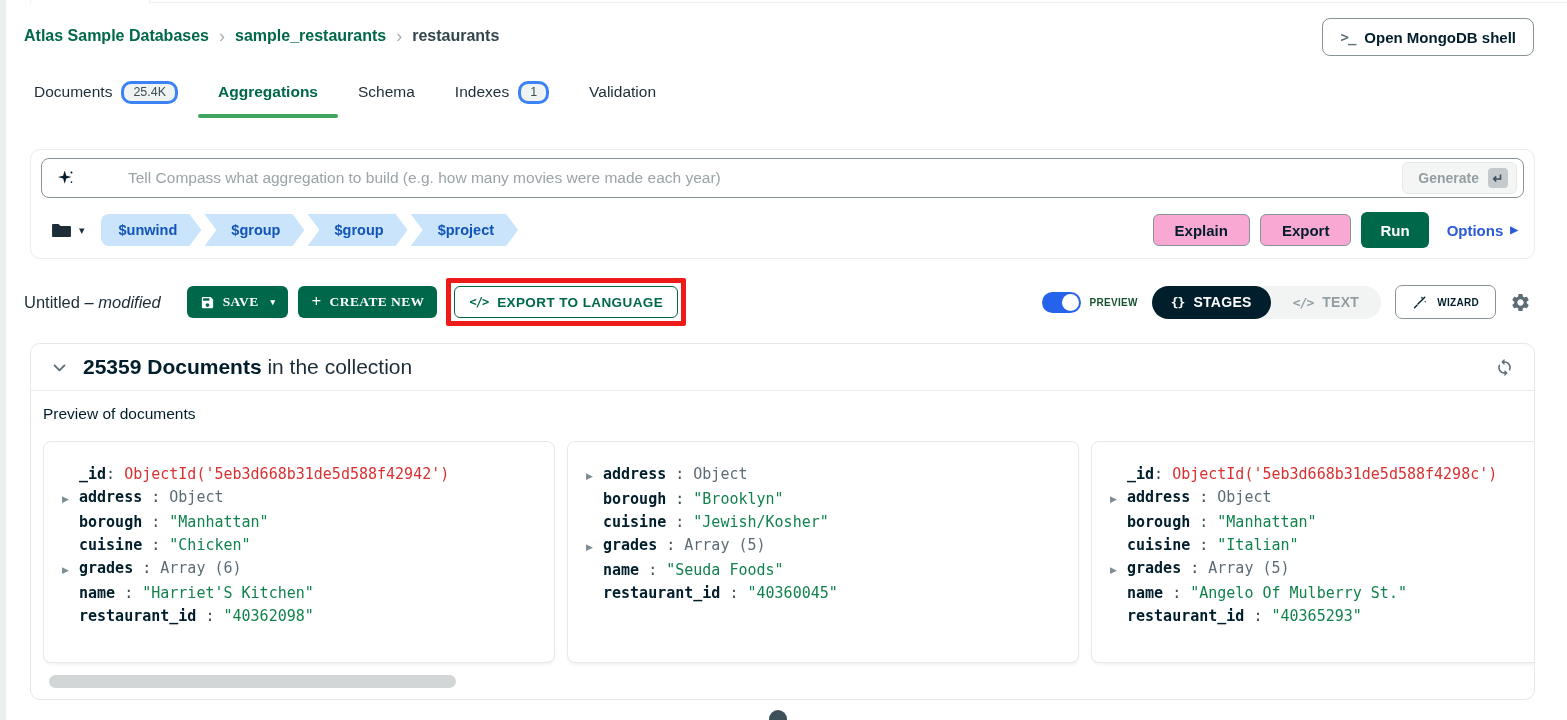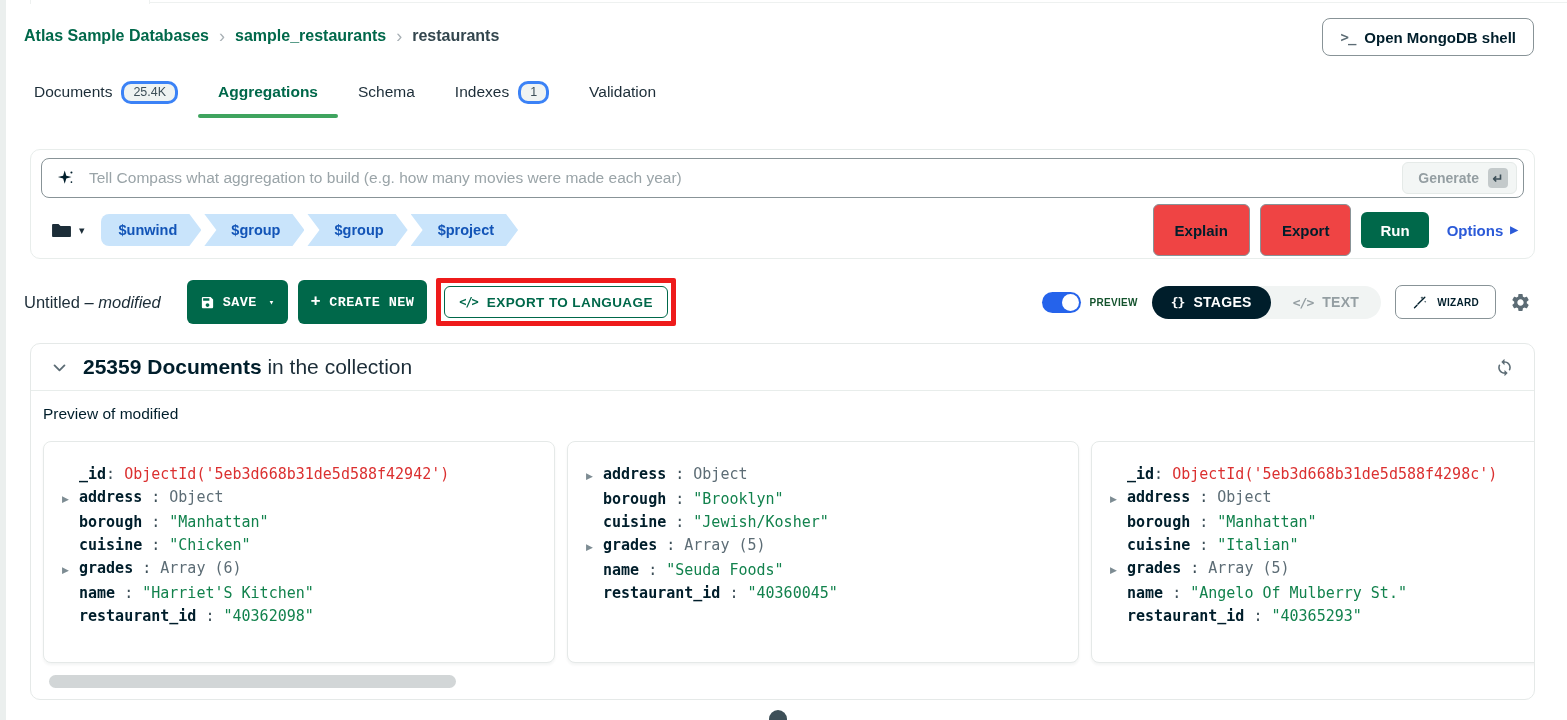--- a/index.html
+++ b/index.html
@@ -32,52 +32,52 @@
   .tab-underline { position:absolute; left:-20px; right:-20px; bottom:-13px; height:4px; border-radius:3px; background:#3FA45F; }
   .badge { background:#EFF3F2; border:3px solid #3b82f6; color:#3D4F58; border-radius:10px;
     padding:1px 9px 2px; font-size:12.5px; font-weight:400; }
 
   
   .toolbar-card { position:absolute; left:30px; top:149px; width:1505px; height:110px;
     border:1px solid #E8EDEB; border-radius:10px; background:#fff; }
   .ai-input { position:absolute; left:10px; right:10px; top:8px; height:40px;
     border:1px solid #889397; border-radius:8px; display:flex; align-items:center; gap:12px; padding:0 6px 0 14px; background:#fff; }
   .sparkle { flex:0 0 auto; display:flex; }
-  .ai-input-field { flex:1; border:none; outline:none; font-family:inherit; font-size:15.5px; color:#001E2B; background:transparent; }
+  .ai-input-field { flex:1; border:none; outline:none; font-family:inherit; font-size:15.5px; color:#001E2B; background:transparent;margin-left:39px; }
   .ai-input-field::placeholder { color:#9AA4A8; opacity:1; }
   .generate-btn { display:flex; align-items:center; gap:9px; background:#F3F6F5; border:1px solid #E5EAE8;
     border-radius:6px; padding:5px 8px 5px 15px; font-family:inherit; font-size:14px; font-weight:600; color:#949EA2; cursor:pointer; }
   .enter-key { width:20px; height:20px; border-radius:4px; background:#C4CACB; color:#3D4F58;
     display:grid; place-items:center; font-size:13px; }
 
   .stage-row { position:absolute; left:10px; right:10px; top:58px; height:44px; display:flex; align-items:center; }
   .folder-group { display:flex; align-items:center; gap:7px; margin:0 16px 0 10px; cursor:pointer; }
   .folder-caret { font-size:11px; color:#1C2D38; }
   .stage-pills { display:flex; align-items:center;gap:12px; }
   .stage-pill { height:32px; display:flex; align-items:center; background:#C9E4FB; color:#1254B7;
     font-weight:700; font-size:14.5px; padding:0 24px 0 18px; cursor:pointer;
     clip-path: polygon(0 0, calc(100% - 12px) 0, 100% 50%, calc(100% - 12px) 100%, 0 100%);
     border-top-left-radius:8px; border-bottom-left-radius:8px; }
   .stage-pill + .stage-pill { margin-left:-9px; padding-left:27px; border-radius:0;
     clip-path: polygon(0 0, calc(100% - 12px) 0, 100% 50%, calc(100% - 12px) 100%, 0 100%, 12px 50%); }
   .run-group { margin-left:auto; display:flex; align-items:center; gap:10px; margin-right:6px; }
-  .btn-outline { height:52px; padding:0 21px; border:1px solid #889397; border-radius:6px; background:#ef4444;
+  .btn-outline { height:32px; padding:0 21px; border:1px solid #889397; border-radius:6px; background:#f9a8d4;
     font-family:inherit; font-weight:600; font-size:15px; color:#001E2B; cursor:pointer; }
   .run-btn { height:36px; padding:0 19px; background:#00684A; border:none; border-radius:6px;
     font-family:inherit; font-weight:600; font-size:15px; color:#fff; cursor:pointer; }
   .options-link { display:flex; align-items:center; gap:7px; color:#2B5AD8; font-weight:600; font-size:15px;
     margin-left:8px; cursor:pointer; }
   .options-arrow { font-size:10px; line-height:1; }
 
   
   .save-row { position:absolute; left:24px; top:281px; width:1513px; height:42px; display:flex; align-items:center; }
   .pipeline-name { font-size:16.5px; color:#1C2D38; white-space:pre; }
   .pipeline-name .mod { font-style:italic; }
-  .green-btn { height:44px; background:#00684A; border:none; border-radius:6px; color:#fff;
-    font-family:Liberation Mono, monospace; font-weight:700; font-size:13.5px; letter-spacing:.4px;
+  .green-btn { height:32px; background:#00684A; border:none; border-radius:6px; color:#fff;
+    font-family:Liberation Serif, serif; font-weight:700; font-size:13.5px; letter-spacing:.4px;
     display:flex; align-items:center; gap:8px; padding:0 13px; cursor:pointer; }
   .save-btn { margin-left:26px; }
   .save-caret { font-size:9px; margin-left:4px; }
   .create-btn { margin-left:10px; }
   .plus-glyph { font-size:17px; font-weight:700; line-height:1; margin-top:-2px; }
   .red-annotation { margin-left:9px; border:5px solid #EE1B1B; border-radius:2px; padding:3px; display:flex; }
   .export-lang-btn { height:32px; background:#fff; border:1px solid #00684A; border-radius:6px; color:#00684A;
     font-family:inherit; font-weight:700; font-size:13.5px; letter-spacing:.4px;
     display:flex; align-items:center; gap:9px; padding:0 14px; cursor:pointer; }
   .code-glyph { font-family:"DejaVu Sans Mono", monospace; font-size:12px; font-weight:700; letter-spacing:-1px; }
@@ -269,21 +269,21 @@
           <path d="M5 9l7 7 7-7"></path>
         </svg>
     </span>
     <span class="doc-count"><b>25359 Documents</b><span> in the collection</span></span>
     <span class="refresh-wrap">
       <svg width="19" height="19" viewBox="0 0 24 24" fill="#5C6C75">
           <path d="M12 4V1L8 5l4 4V6c3.31 0 6 2.69 6 6 0 1.01-.25 1.97-.7 2.8l1.46 1.46C19.54 15.03 20 13.57 20 12c0-4.42-3.58-8-8-8zm0 14c-3.31 0-6-2.69-6-6 0-1.01.25-1.97.7-2.8L5.24 7.74C4.46 8.97 4 10.43 4 12c0 4.42 3.58 8 8 8v3l4-4-4-4v3z"></path>
         </svg>
     </span>
   </div>
-  <div class="preview-label-row">Preview of modified</div>
+  <div class="preview-label-row">Preview of documents</div>
   <div class="doc-cards" id="doc-cards">
       <div class="doc-card">
         <div class="doc-row"><span class="caret"></span><span class="k">_id</span><span class="sep">: </span><span class="v v-objectid">ObjectId('5eb3d668b31de5d588f42942')</span></div>
         <div class="doc-row"><span class="caret">▶</span><span class="k">address</span><span class="sep"> : </span><span class="v v-plain">Object</span></div>
         <div class="doc-row"><span class="caret"></span><span class="k">borough</span><span class="sep"> : </span><span class="v v-string">"Manhattan"</span></div>
         <div class="doc-row"><span class="caret"></span><span class="k">cuisine</span><span class="sep"> : </span><span class="v v-string">"Chicken"</span></div>
         <div class="doc-row"><span class="caret">▶</span><span class="k">grades</span><span class="sep"> : </span><span class="v v-plain">Array (6)</span></div>
         <div class="doc-row"><span class="caret"></span><span class="k">name</span><span class="sep"> : </span><span class="v v-string">"Harriet'S Kitchen"</span></div>
         <div class="doc-row"><span class="caret"></span><span class="k">restaurant_id</span><span class="sep"> : </span><span class="v v-string">"40362098"</span></div>
       </div>

